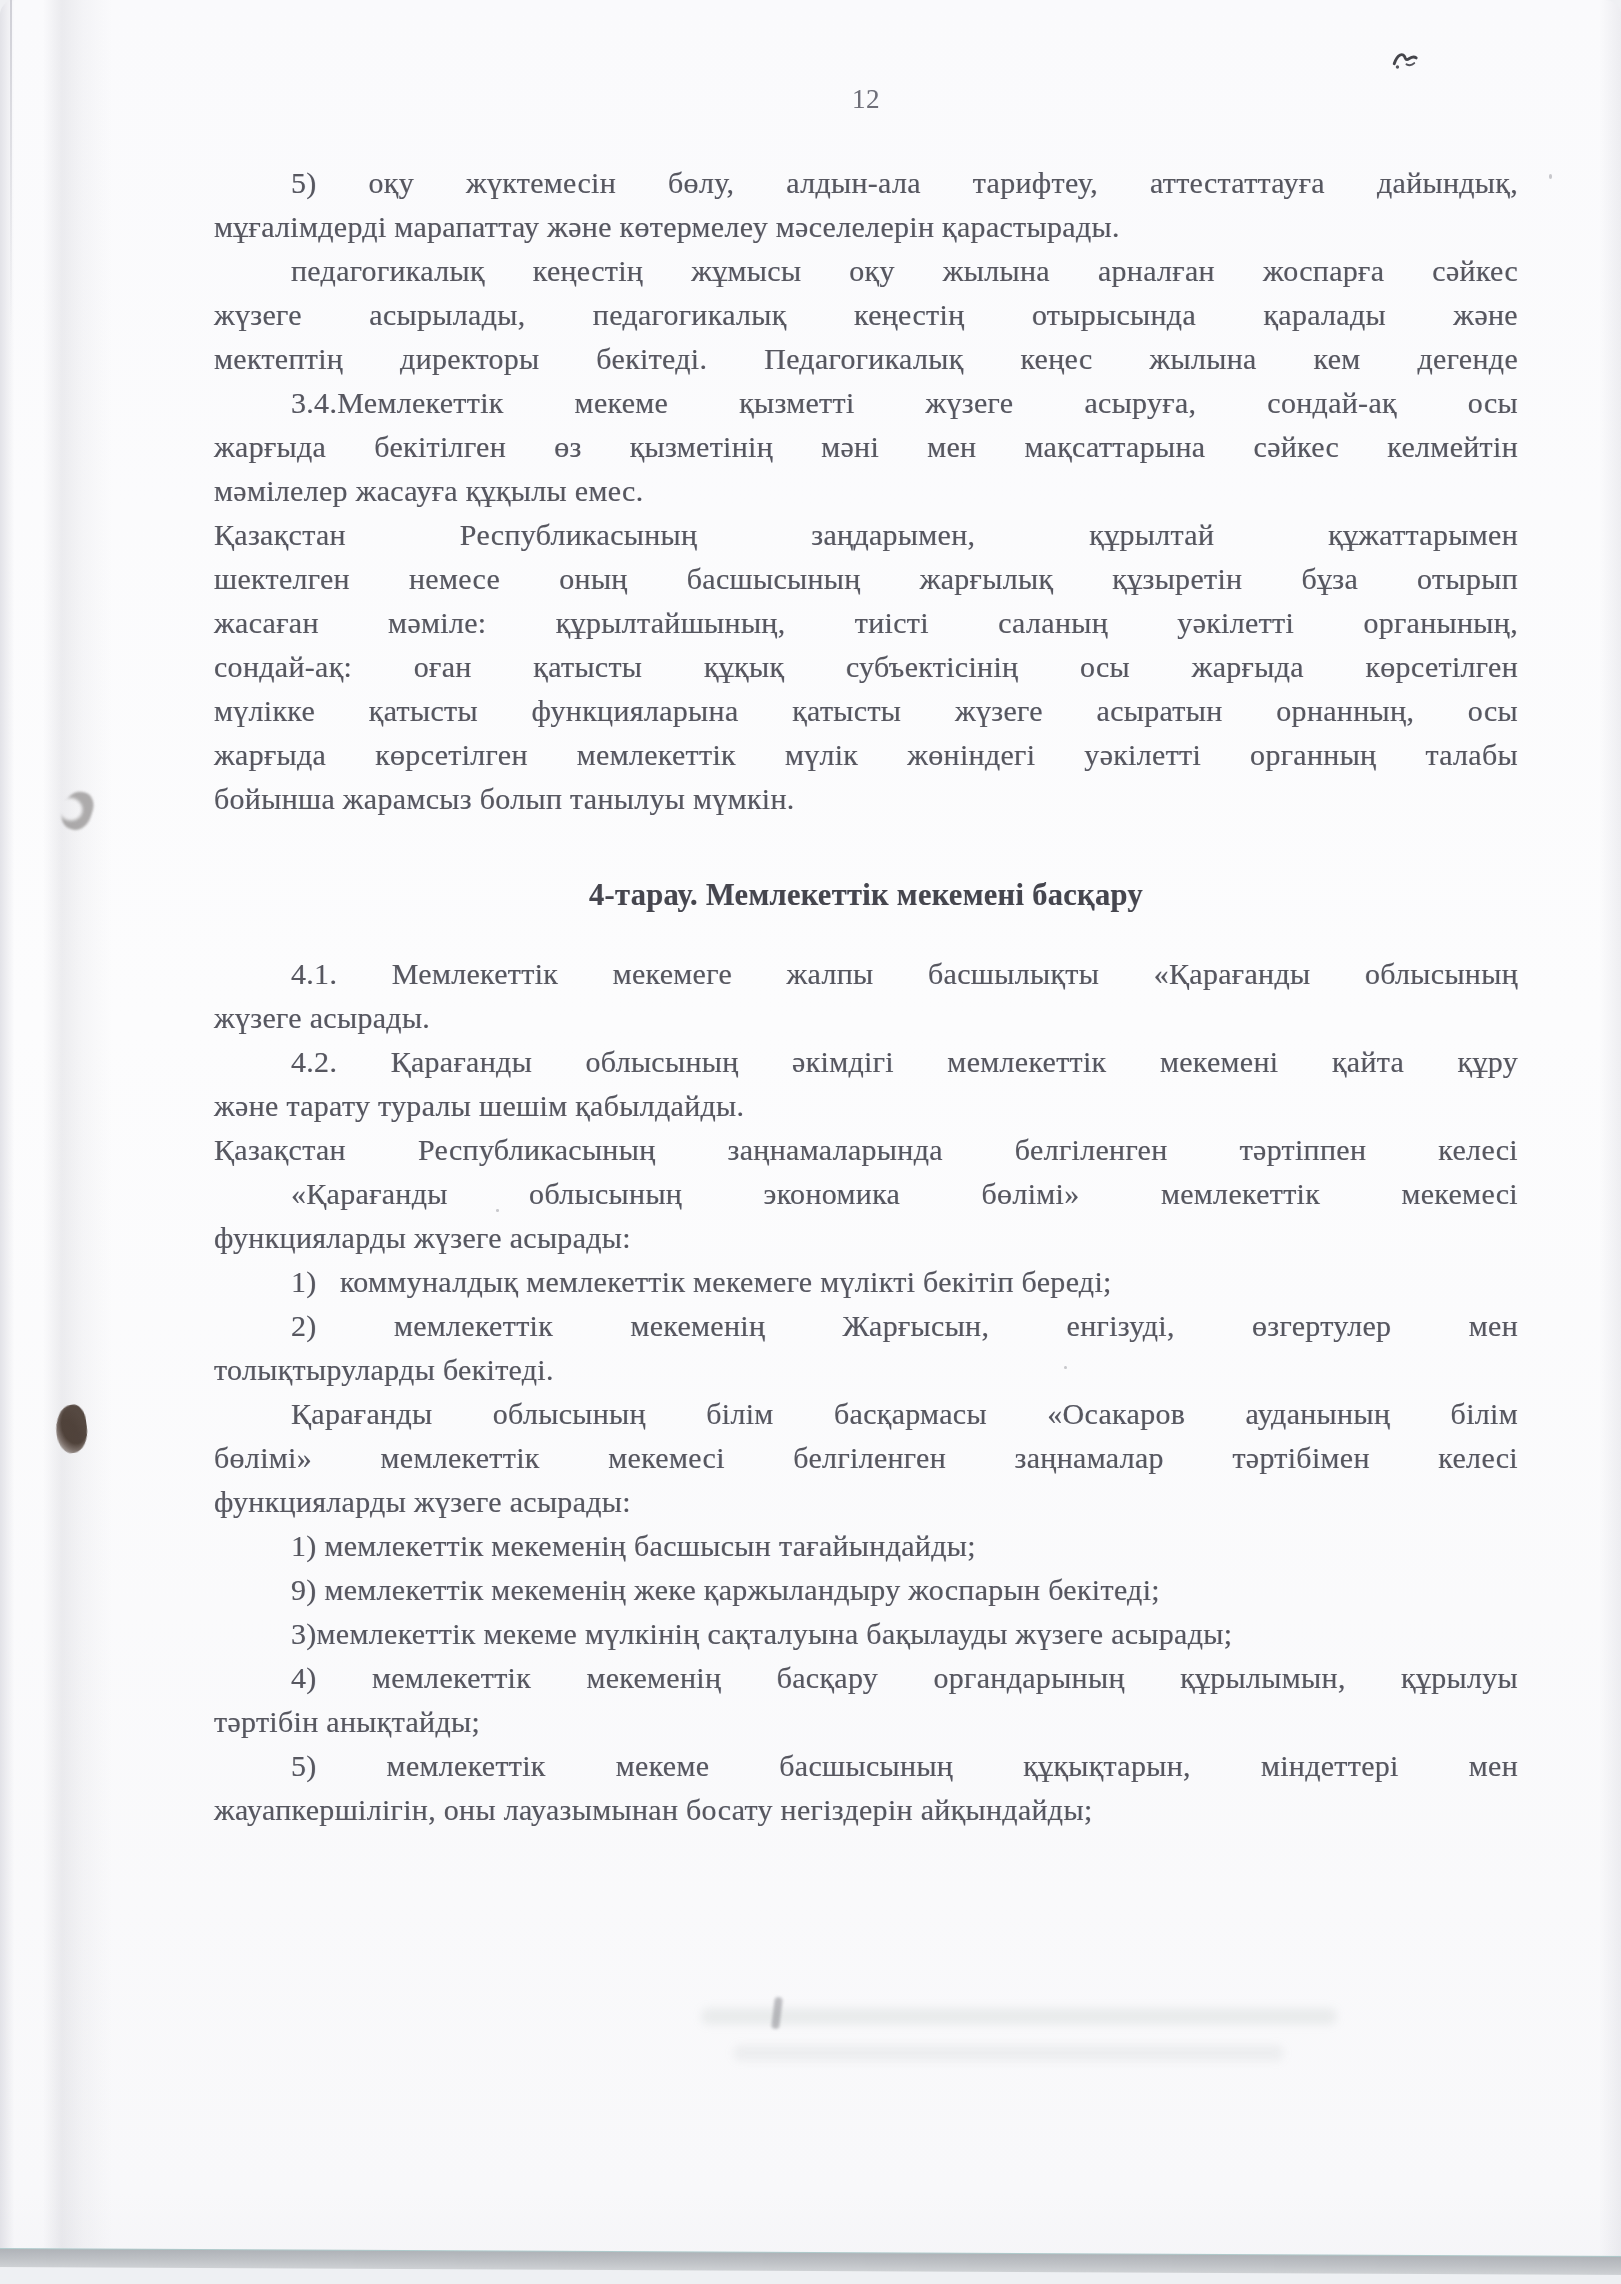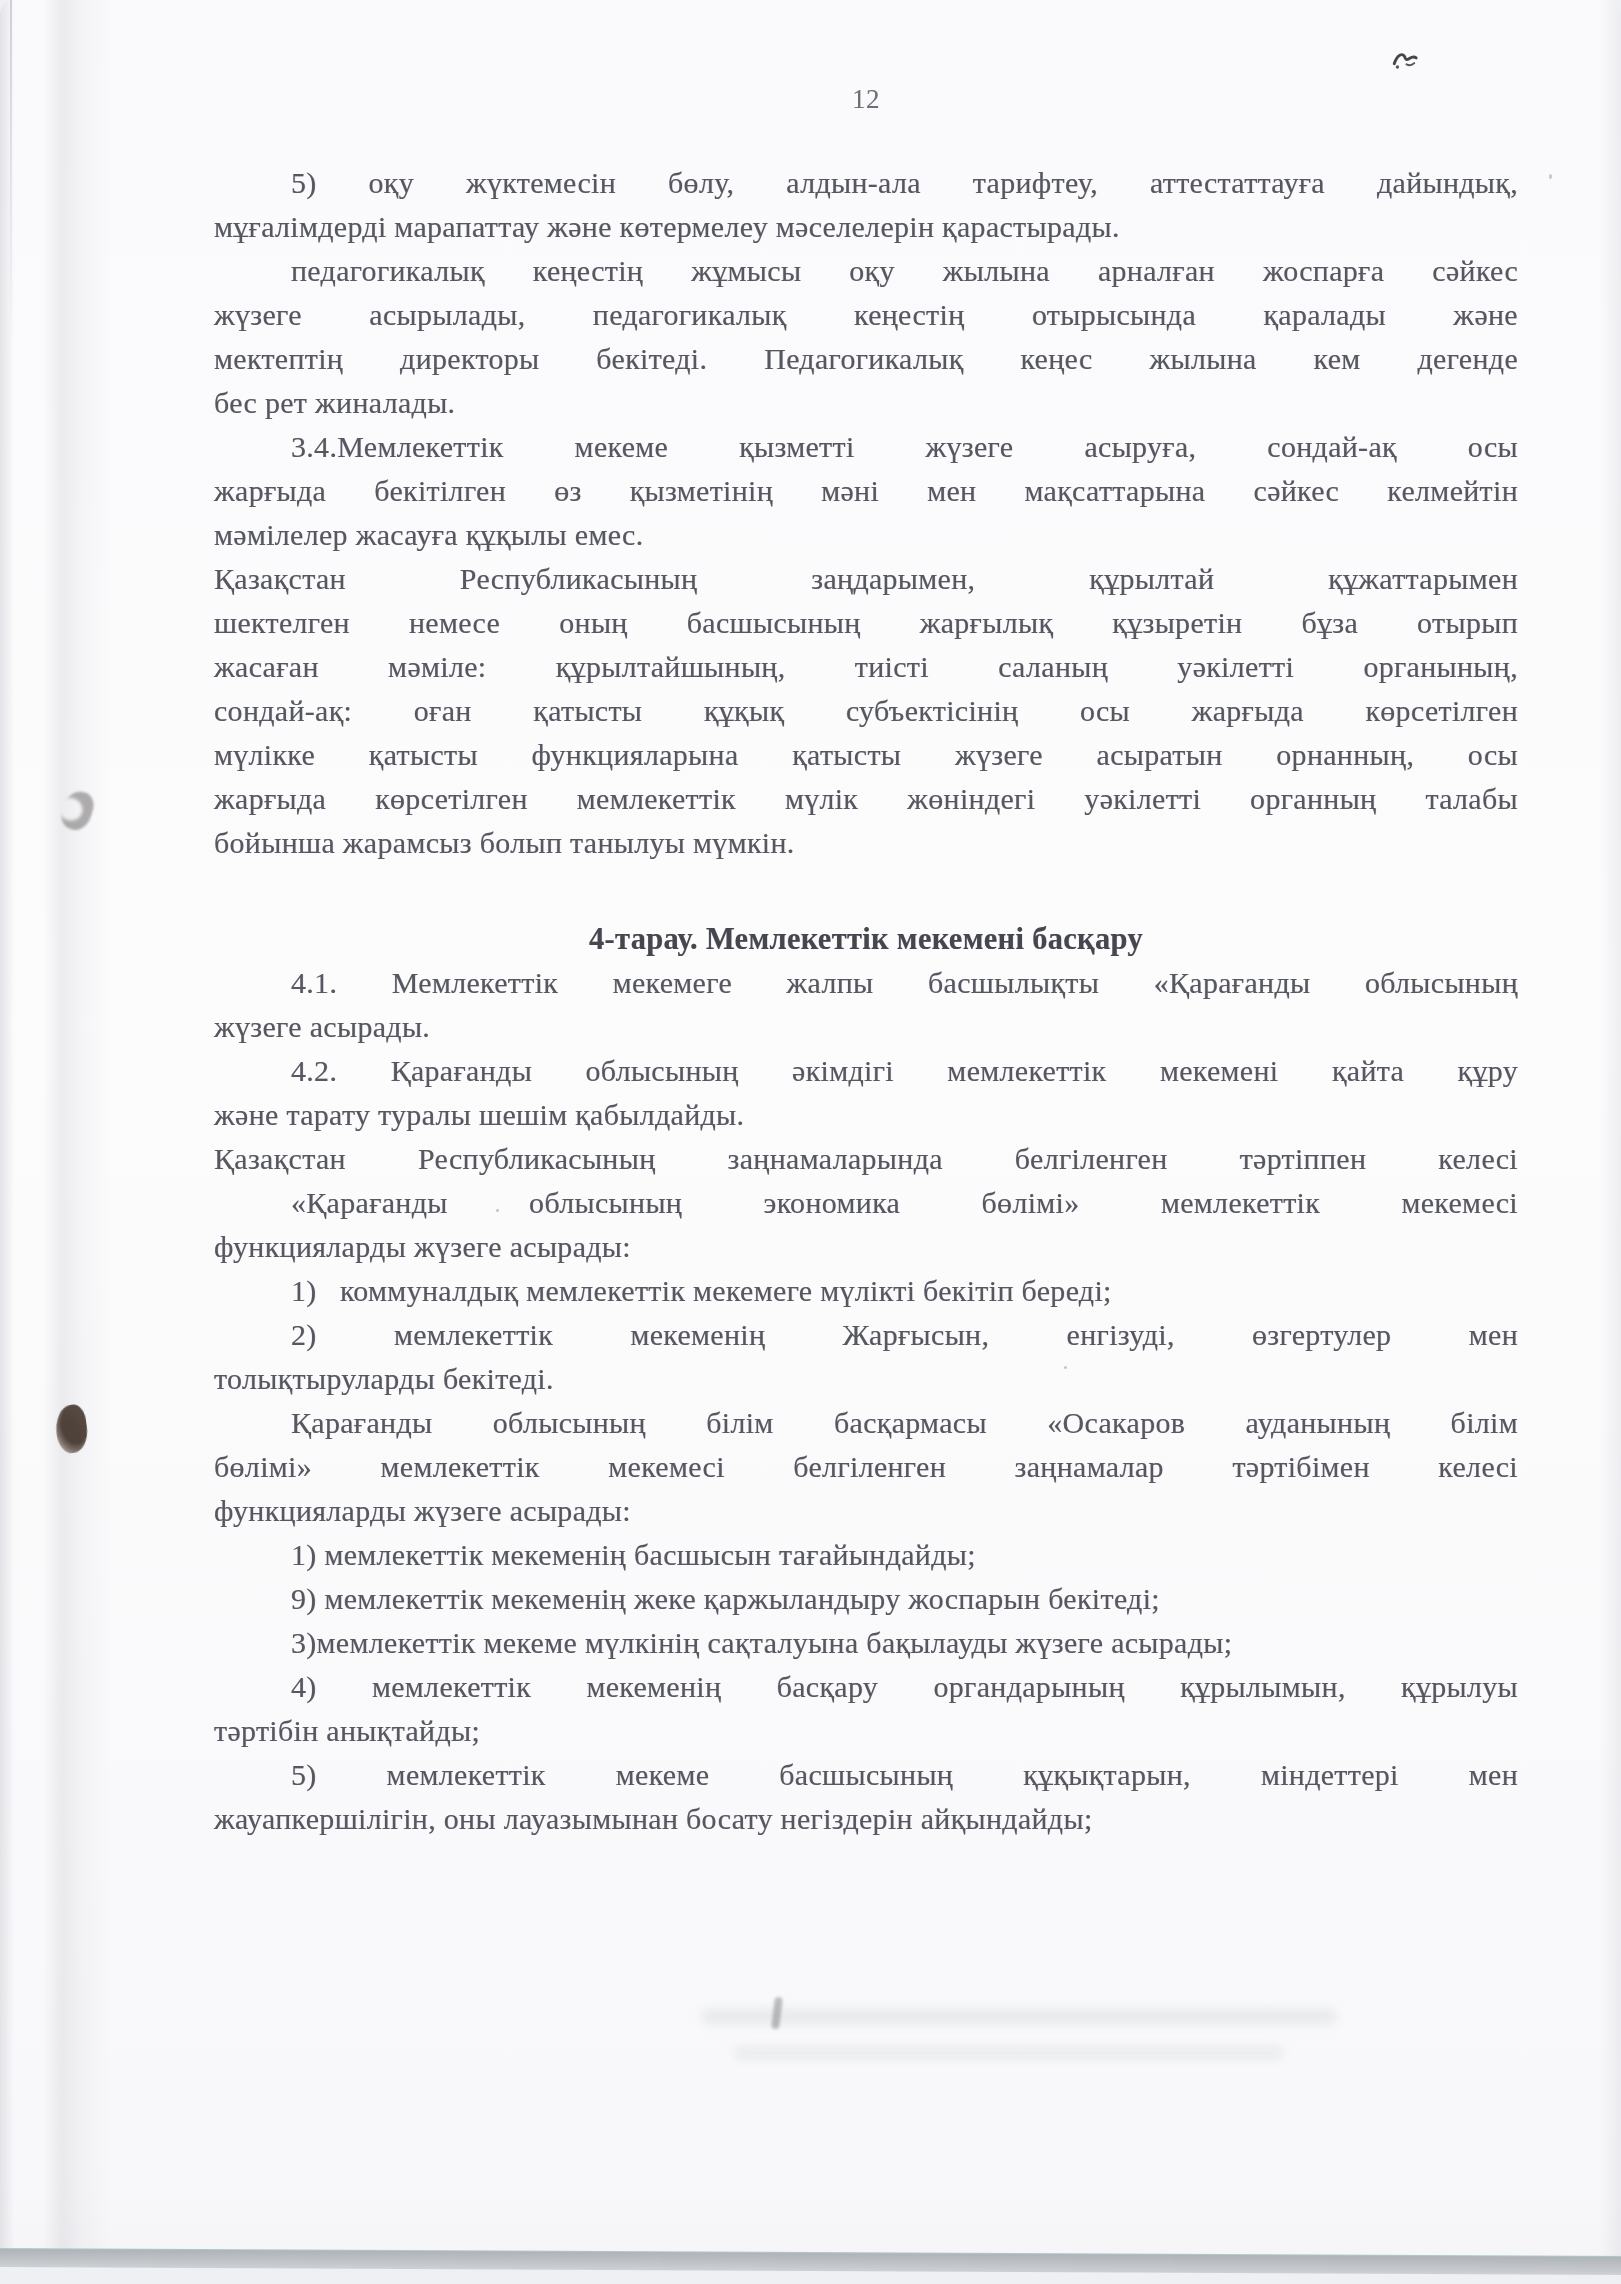--- a/index.html
+++ b/index.html
@@ -35,21 +35,21 @@
     text-shadow: 0.5px 0 0 rgba(105,125,170,0.22), -0.3px 0 0 rgba(55,55,66,0.28);
   }
   .ln {
     height: 44px; line-height: 42px;
     text-align: justify; text-align-last: justify;
   }
   .ln.ind { padding-left: 77px; }
   .ln.end { text-align-last: left; }
   .ln.head {
     font-weight: 700; text-align: center; text-align-last: center;
-    margin-top: 52px; 
+    margin-top: 52px; margin-bottom: 35px;
     color: #46464e; font-size: 30.5px; padding-left: 0;
   }
   .stain { position: absolute; }
   .crescent-smudge {
     left: 62px; top: 791px; width: 30px; height: 39px;
     background: radial-gradient(ellipse at 28% 52%, rgba(0,0,0,0) 0 32%, rgba(128,125,124,0.62) 46% 78%, rgba(128,125,124,0.25) 88%, rgba(0,0,0,0) 100%);
     border-radius: 58% 42% 50% 50%;
     transform: rotate(18deg);
     filter: blur(0.8px);
   }
@@ -98,21 +98,20 @@
   <div class="edge-line"></div>
 
   <div class="pagenum">12</div>
 
   <div class="content">
       <div class="ln ind">5) оқу жүктемесін бөлу, алдын-ала тарифтеу, аттестаттауға дайындық,</div>
       <div class="ln end">мұғалімдерді марапаттау және көтермелеу мәселелерін қарастырады.</div>
       <div class="ln ind">педагогикалық кеңестің жұмысы оқу жылына арналған жоспарға сәйкес</div>
       <div class="ln">жүзеге асырылады, педагогикалық кеңестің отырысында қаралады және</div>
       <div class="ln">мектептің директоры бекітеді. Педагогикалық кеңес жылына кем дегенде</div>
-      <div class="ln end">бес рет жиналады.</div>
       <div class="ln ind">3.4.Мемлекеттік мекеме қызметті жүзеге асыруға, сондай-ақ осы</div>
       <div class="ln">жарғыда бекітілген өз қызметінің мәні мен мақсаттарына сәйкес келмейтін</div>
       <div class="ln end">мәмілелер жасауға құқылы емес.</div>
       <div class="ln">Қазақстан Республикасының заңдарымен, құрылтай құжаттарымен</div>
       <div class="ln">шектелген немесе оның басшысының жарғылық құзыретін бұза отырып</div>
       <div class="ln">жасаған мәміле: құрылтайшының, тиісті саланың уәкілетті органының,</div>
       <div class="ln">сондай-ақ: оған қатысты құқық субъектісінің осы жарғыда көрсетілген</div>
       <div class="ln">мүлікке қатысты функцияларына қатысты жүзеге асыратын орнанның, осы</div>
       <div class="ln">жарғыда көрсетілген мемлекеттік мүлік жөніндегі уәкілетті органның талабы</div>
       <div class="ln end">бойынша жарамсыз болып танылуы мүмкін.</div>

